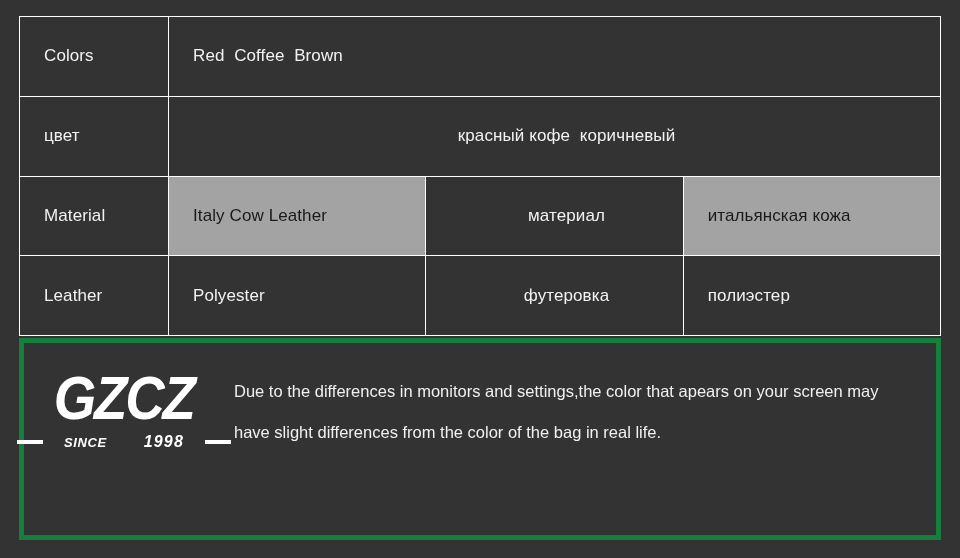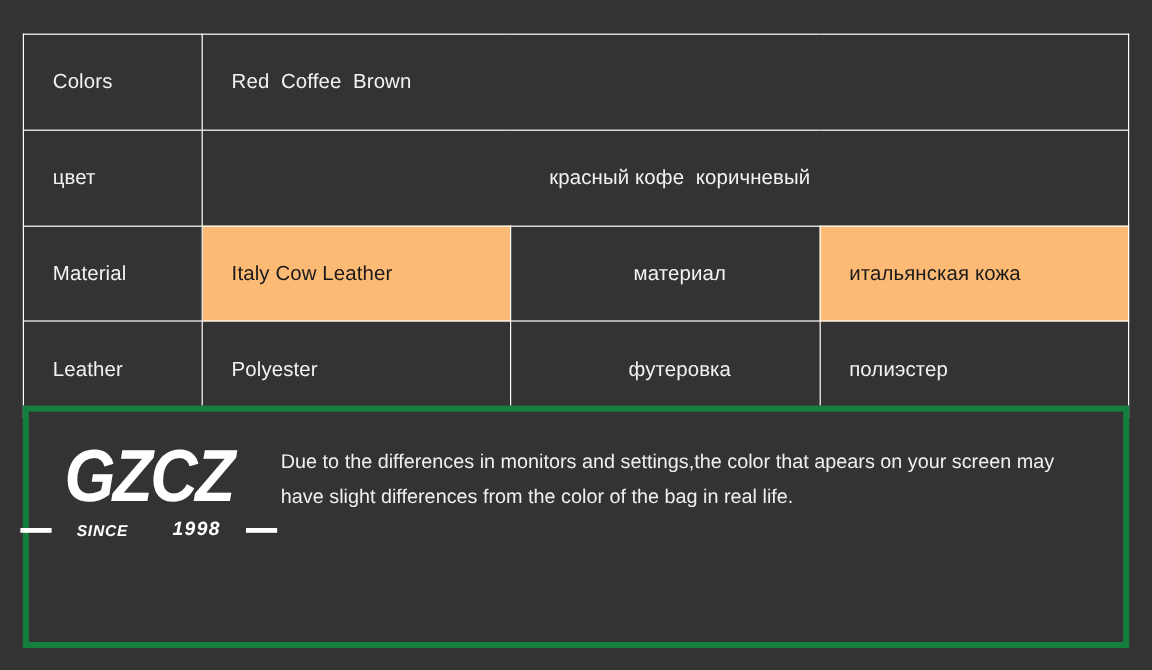--- a/index.html
+++ b/index.html
@@ -15,40 +15,40 @@
     position: relative;
     width: 960px;
     height: 558px;
     background: #333333;
   }
 
   
   .spec-table {
     position: absolute;
     left: 19px;
-    top: 28px;
+    top: 16px;
     width: 922px;
     height: 320px;
     border-collapse: collapse;
     table-layout: fixed;
   }
   .spec-table td {
     border: 1px solid #ffffff;
     background: #333333;
     color: #f2f2f2;
     font-size: 17px;
     font-weight: 400;
     height: 64px;
     padding: 0 0 0 24px;
     vertical-align: middle;
     white-space: pre;
     letter-spacing: 0.1px;
   }
   .spec-table td.white {
-    background: #fdba74;
+    background: #a3a3a3;
     color: #1a1a1a;
     border-color: #ffffff;
   }
   .col-label { width: 149px; }
   .col-val   { width: 273px; }
   .col-rulbl { width: 232px; text-align: center; }
   .col-ruval { width: 268px; }
 
   .cell-indent-lg { padding-left: 48px; }
   .cell-indent-md { padding-left: 44px; text-align: center; }
@@ -114,21 +114,21 @@
     margin-left: 16px;
   }
 
   .notes {
     flex: 1 1 auto;
     padding: 28px 40px 0 10px;
     color: #f0f0f0;
   }
   .note-p {
     font-size: 16.5px;
-    line-height: 29px;
+    line-height: 41px;
     color: #f0f0f0;
     font-weight: 400;
   }
   .note-p + .note-p { margin-top: 26px; }
 </style>
 </head>
 <body>
 
 <div class="page">
 

